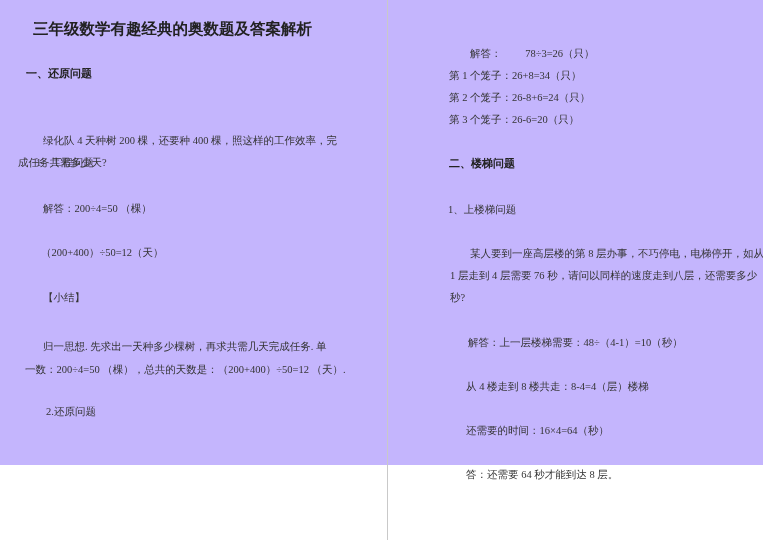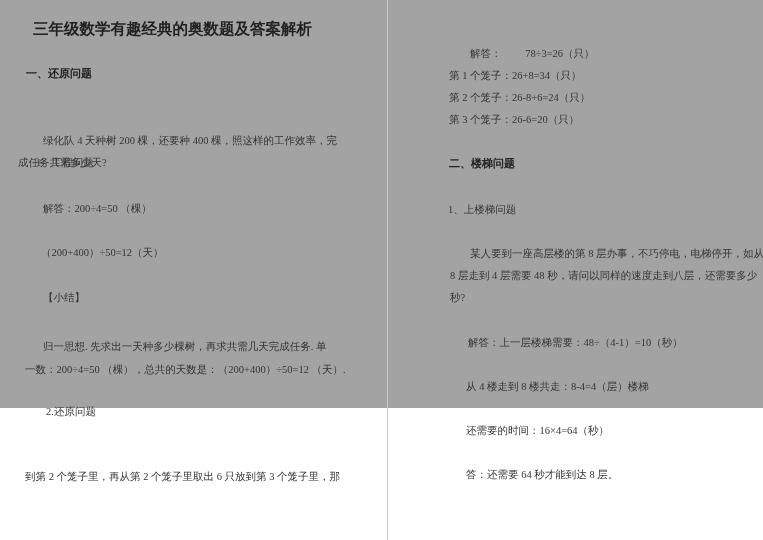--- a/index.html
+++ b/index.html
@@ -2,21 +2,21 @@
 <html><head>
 <meta charset="utf-8">
 <style>
   html,body{margin:0;padding:0;}
   body{
     width:763px;height:540px;position:relative;overflow:hidden;
     background:#ffffff;
     font-family:"Liberation Serif","DejaVu Serif",serif;
   }
   .viewer{position:absolute;inset:0;}
-  .page{position:absolute;top:0;height:408px;background:#a3a3a3;}
+  .page{position:absolute;top:0;height:465px;background:#c4b5fd;}
   #page-left{left:0;width:387px;}
   #page-right{left:388px;width:375px;text-align:center;}
   .divider{position:absolute;top:0;left:387px;width:1px;height:540px;background:#c9c9c9;}
   .line{
     position:absolute;white-space:pre;color:#343434;
     font-size:10.5px;line-height:14px;letter-spacing:0px;
   }
   .bold{font-weight:bold;color:#222;}
 </style>
 </head>
@@ -28,31 +28,30 @@
       <div class="line bold" style="left: 26px; top: 66px; font-size: 11px;">一、还原问题</div>
       <div class="line" style="left: 36px; top: 112px; margin-top: 44px;">1、工程问题</div>
       <div class="line" style="left: 43px; top: 134px;">绿化队 4 天种树 200 棵，还要种 400 棵，照这样的工作效率，完</div>
       <div class="line" style="left: 18px; top: 156px;">成任务共需多少天?</div>
       <div class="line" style="left: 43px; top: 202px;">解答：200÷4=50 （棵）</div>
       <div class="line" style="left: 41px; top: 246px;">（200+400）÷50=12（天）</div>
       <div class="line" style="left: 43px; top: 291px;">【小结】</div>
       <div class="line" style="left: 43px; top: 340px;">归一思想. 先求出一天种多少棵树，再求共需几天完成任务. 单</div>
       <div class="line" style="left: 25px; top: 363px;">一数：200÷4=50 （棵），总共的天数是：（200+400）÷50=12 （天）.</div>
       <div class="line" style="left: 46px; top: 405px;">2.还原问题</div>
-      <div class="line" style="left: 25px; top: 470px;">到第 2 个笼子里，再从第 2 个笼子里取出 6 只放到第 3 个笼子里，那</div>
     </div>
   <div class="page" id="page-right">
       <div class="line" style="left: 82px; top: 47px;">解答：　　 78÷3=26（只）</div>
       <div class="line" style="left: 61px; top: 69px;">第 1 个笼子：26+8=34（只）</div>
       <div class="line" style="left: 61px; top: 91px;">第 2 个笼子：26-8+6=24（只）</div>
       <div class="line" style="left: 61px; top: 113px;">第 3 个笼子：26-6=20（只）</div>
       <div class="line bold" style="left: 61px; top: 156px; font-size: 11px;">二、楼梯问题</div>
       <div class="line" style="left: 60px; top: 203px;">1、上楼梯问题</div>
       <div class="line" style="left: 82px; top: 247px;">某人要到一座高层楼的第 8 层办事，不巧停电，电梯停开，如从</div>
-      <div class="line" style="left: 62px; top: 269px;">8 层走到 4 层需要 48 秒，请问以同样的速度走到八层，还需要多少</div>
+      <div class="line" style="left: 62px; top: 269px;">1 层走到 4 层需要 76 秒，请问以同样的速度走到八层，还需要多少</div>
       <div class="line" style="left: 62px; top: 291px;">秒?</div>
       <div class="line" style="left: 80px; top: 336px;">解答：上一层楼梯需要：48÷（4-1）=10（秒）</div>
       <div class="line" style="left: 78px; top: 380px;">从 4 楼走到 8 楼共走：8-4=4（层）楼梯</div>
       <div class="line" style="left: 78px; top: 424px;">还需要的时间：16×4=64（秒）</div>
       <div class="line" style="left: 78px; top: 468px;">答：还需要 64 秒才能到达 8 层。</div>
     </div>
   <div class="divider"></div>
 </div>
 
 </body></html>

